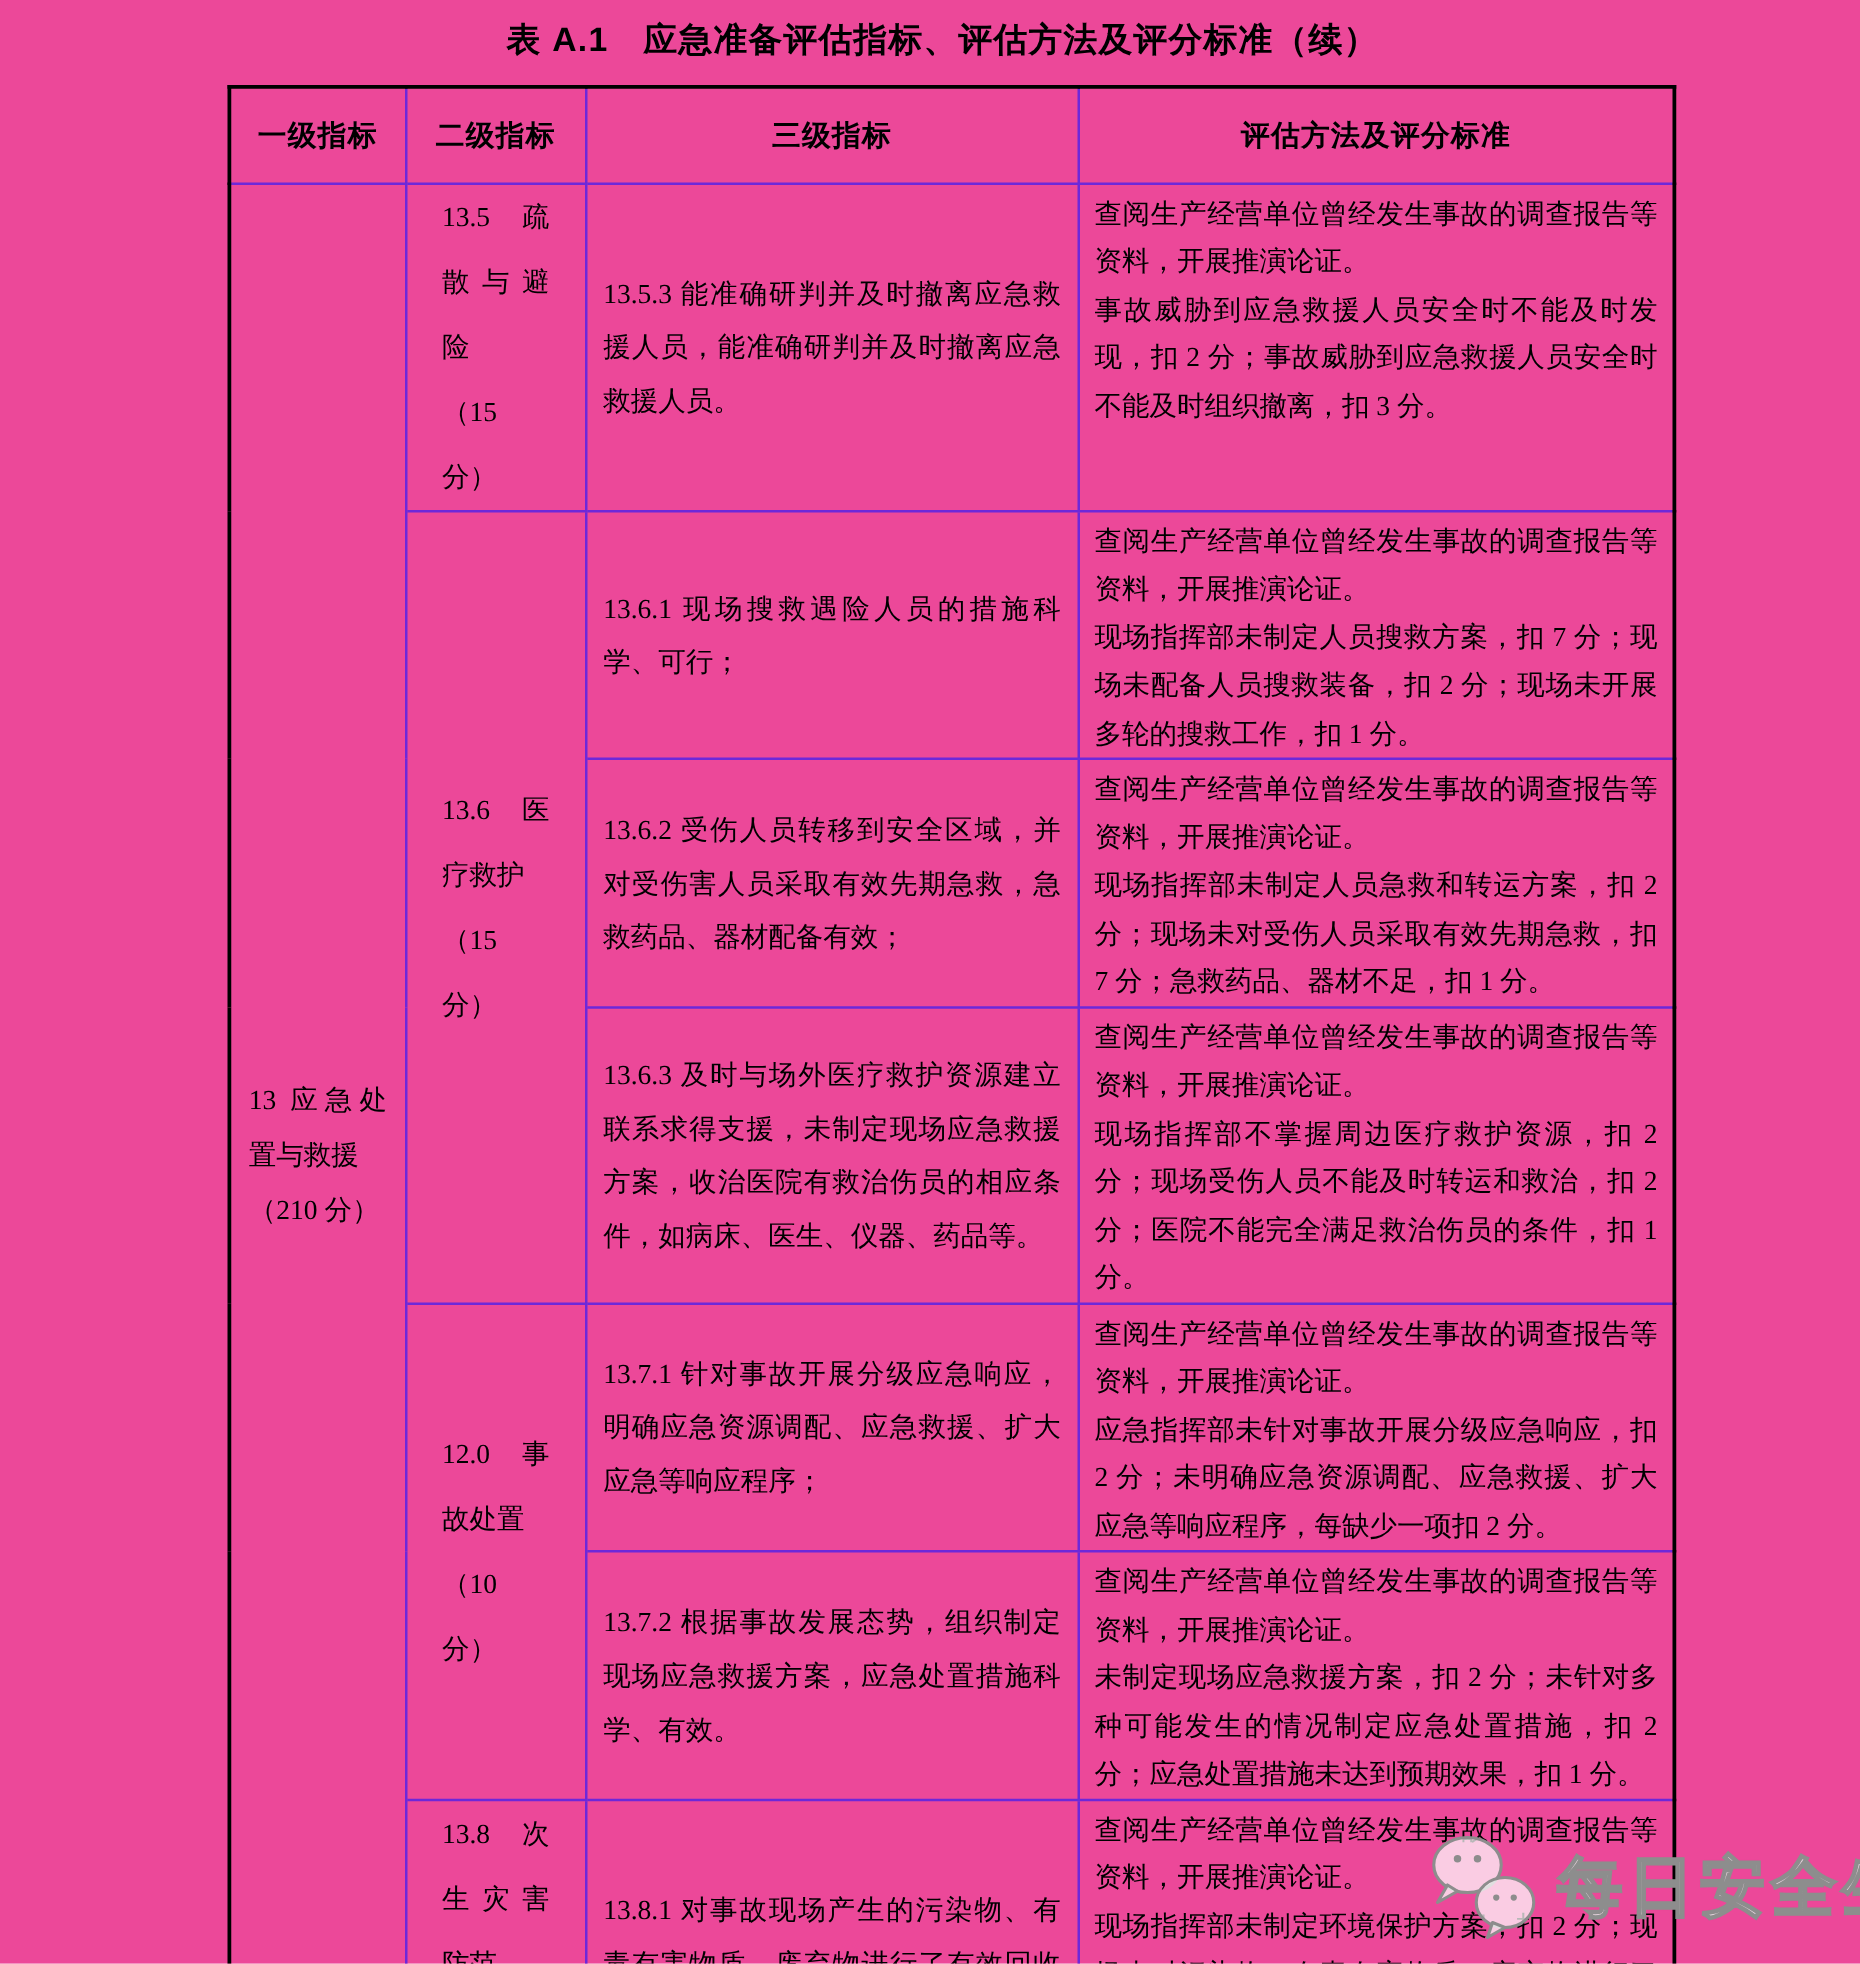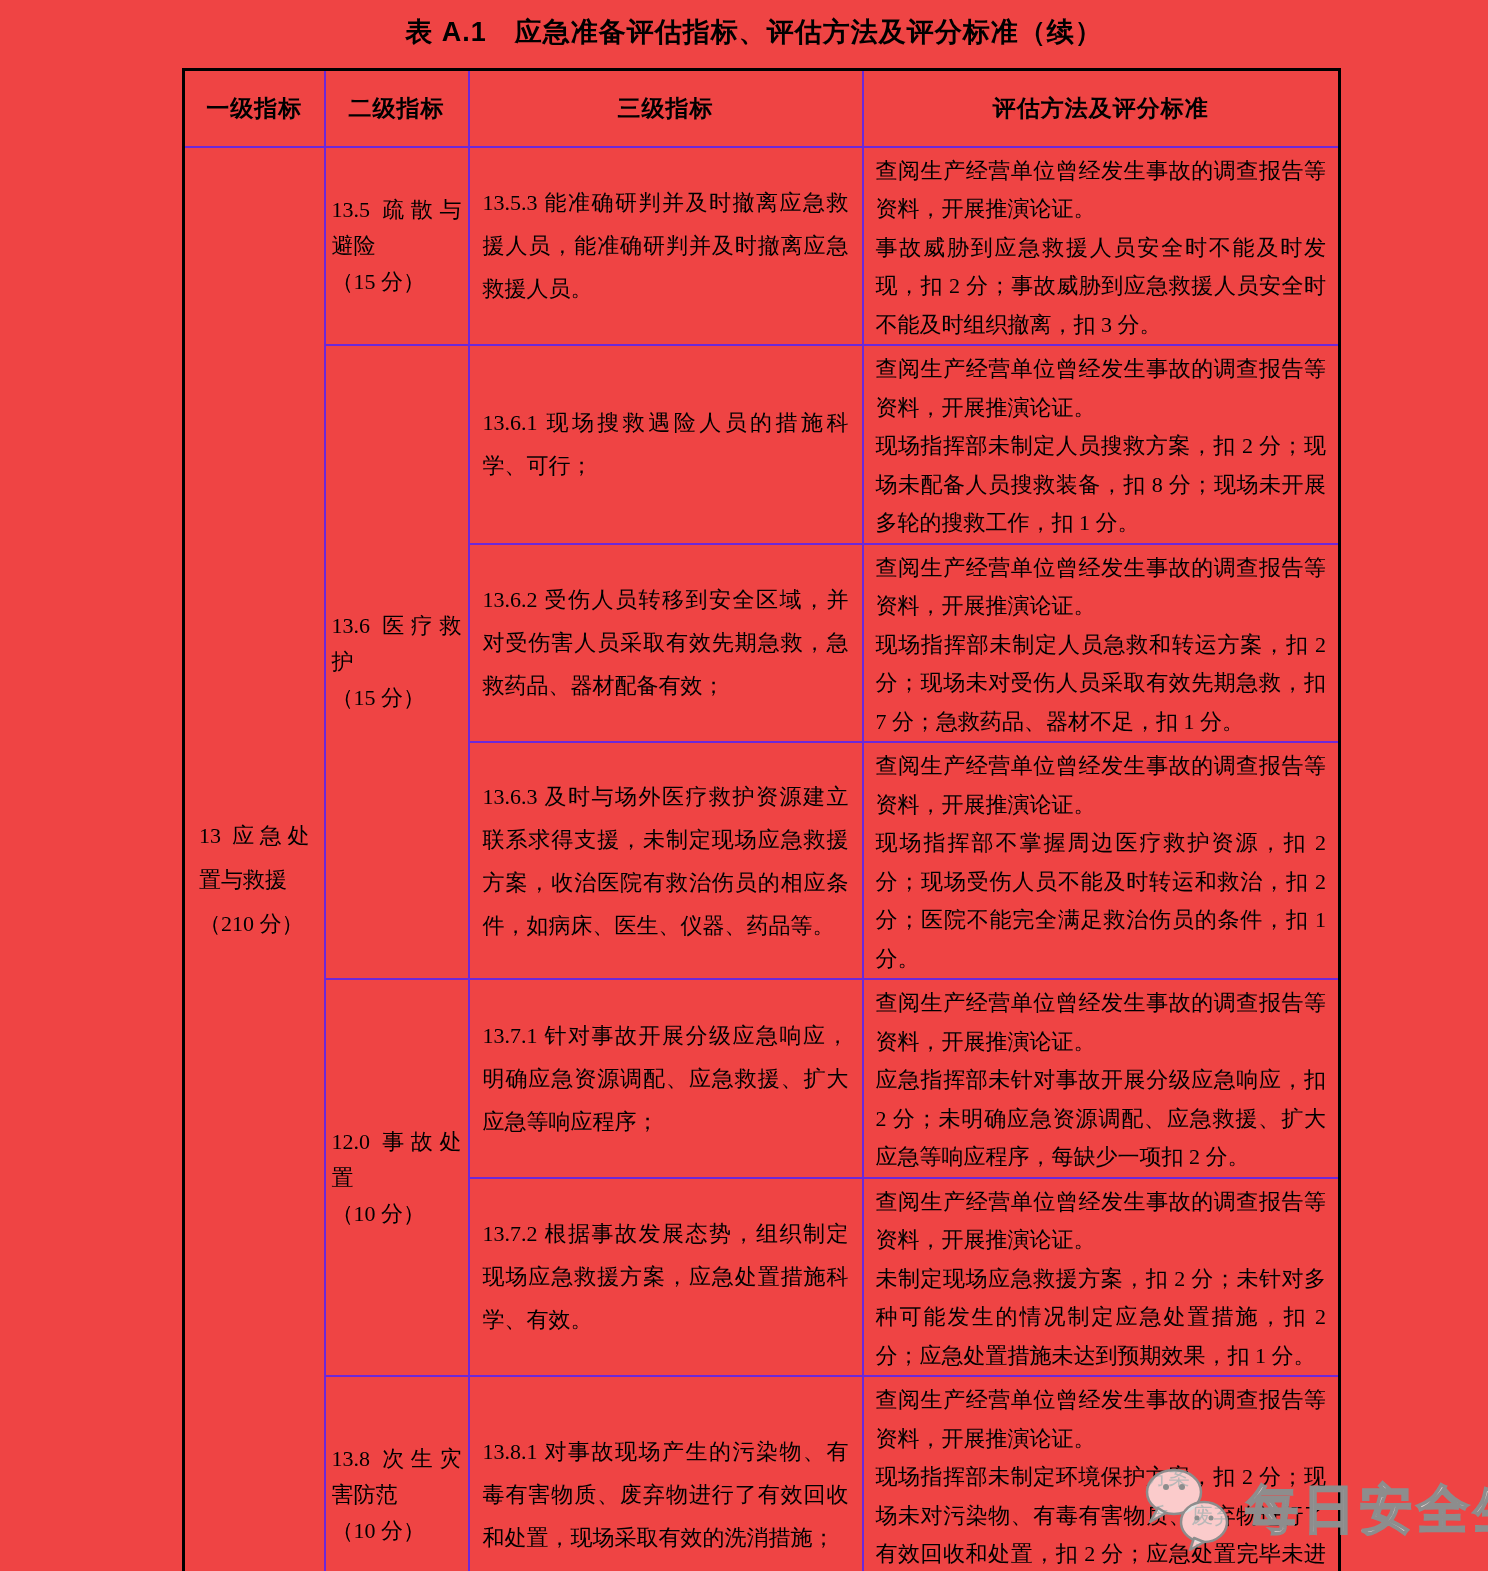--- a/index.html
+++ b/index.html
@@ -5,21 +5,21 @@
   * { margin: 0; padding: 0; box-sizing: border-box; }
   html, body { background: #ffffff; }
   body {
     width: 1488px; height: 1571px;
     font-family: "Liberation Serif", "DejaVu Serif", serif;
     color: #000;
   }
   .page {
     position: relative;
     width: 1488px; height: 1571px;
-    background: #ef4444;
+    background: #ec4899;
     overflow: hidden;
   }
   .caption {
     position: absolute;
     top: 14px; left: 176px; width: 1156px;
     text-align: center;
     font-family: "Liberation Sans", "DejaVu Sans", sans-serif;
     font-weight: bold;
     font-size: 27px;
     letter-spacing: 1px;
@@ -43,21 +43,21 @@
     font-size: 23px;
     text-align: center;
     height: 77px;
     letter-spacing: 1px;
   }
   .tbl td {
     font-size: 22px;
     line-height: 39px;
   }
   td.lvl1 { padding: 0 14px; line-height: 44px; }
-  td.lvl2 { padding: 0 6px; line-height: 36px; margin-top: 12px; }
+  td.lvl2 { padding: 0 28px; line-height: 52px; margin-top: 12px; }
   td.lvl1 .lbl, td.lvl2 .lbl { text-align: justify; }
   td.lvl3 { padding: 0 13px; line-height: 43px; }
   td.lvl3 .txt { text-align: justify; }
   td.mth {
     vertical-align: top;
     padding: 4px 12px 0 12px;
     line-height: 38.5px;
     border-radius: 19px;
   }
   td.mth .p { text-align: justify; }
@@ -131,21 +131,21 @@
       <tr class="r2">
         <td class="lvl2" rowspan="3">
           <div class="lbl">13.6 医疗救护</div>
           <div class="score">（15 分）</div>
         </td>
         <td class="lvl3">
           <div class="txt">13.6.1 现场搜救遇险人员的措施科学、可行；</div>
         </td>
         <td class="mth">
           <div class="p">查阅生产经营单位曾经发生事故的调查报告等资料，开展推演论证。</div>
-          <div class="p">现场指挥部未制定人员搜救方案，扣 2 分；现场未配备人员搜救装备，扣 8 分；现场未开展多轮的搜救工作，扣 1 分。</div>
+          <div class="p">现场指挥部未制定人员搜救方案，扣 7 分；现场未配备人员搜救装备，扣 2 分；现场未开展多轮的搜救工作，扣 1 分。</div>
         </td>
       </tr>
       <tr class="r3">
         <td class="lvl3">
           <div class="txt">13.6.2 受伤人员转移到安全区域，并对受伤害人员采取有效先期急救，急救药品、器材配备有效；</div>
         </td>
         <td class="mth">
           <div class="p">查阅生产经营单位曾经发生事故的调查报告等资料，开展推演论证。</div>
           <div class="p">现场指挥部未制定人员急救和转运方案，扣 2 分；现场未对受伤人员采取有效先期急救，扣 7 分；急救药品、器材不足，扣 1 分。</div>
         </td>

